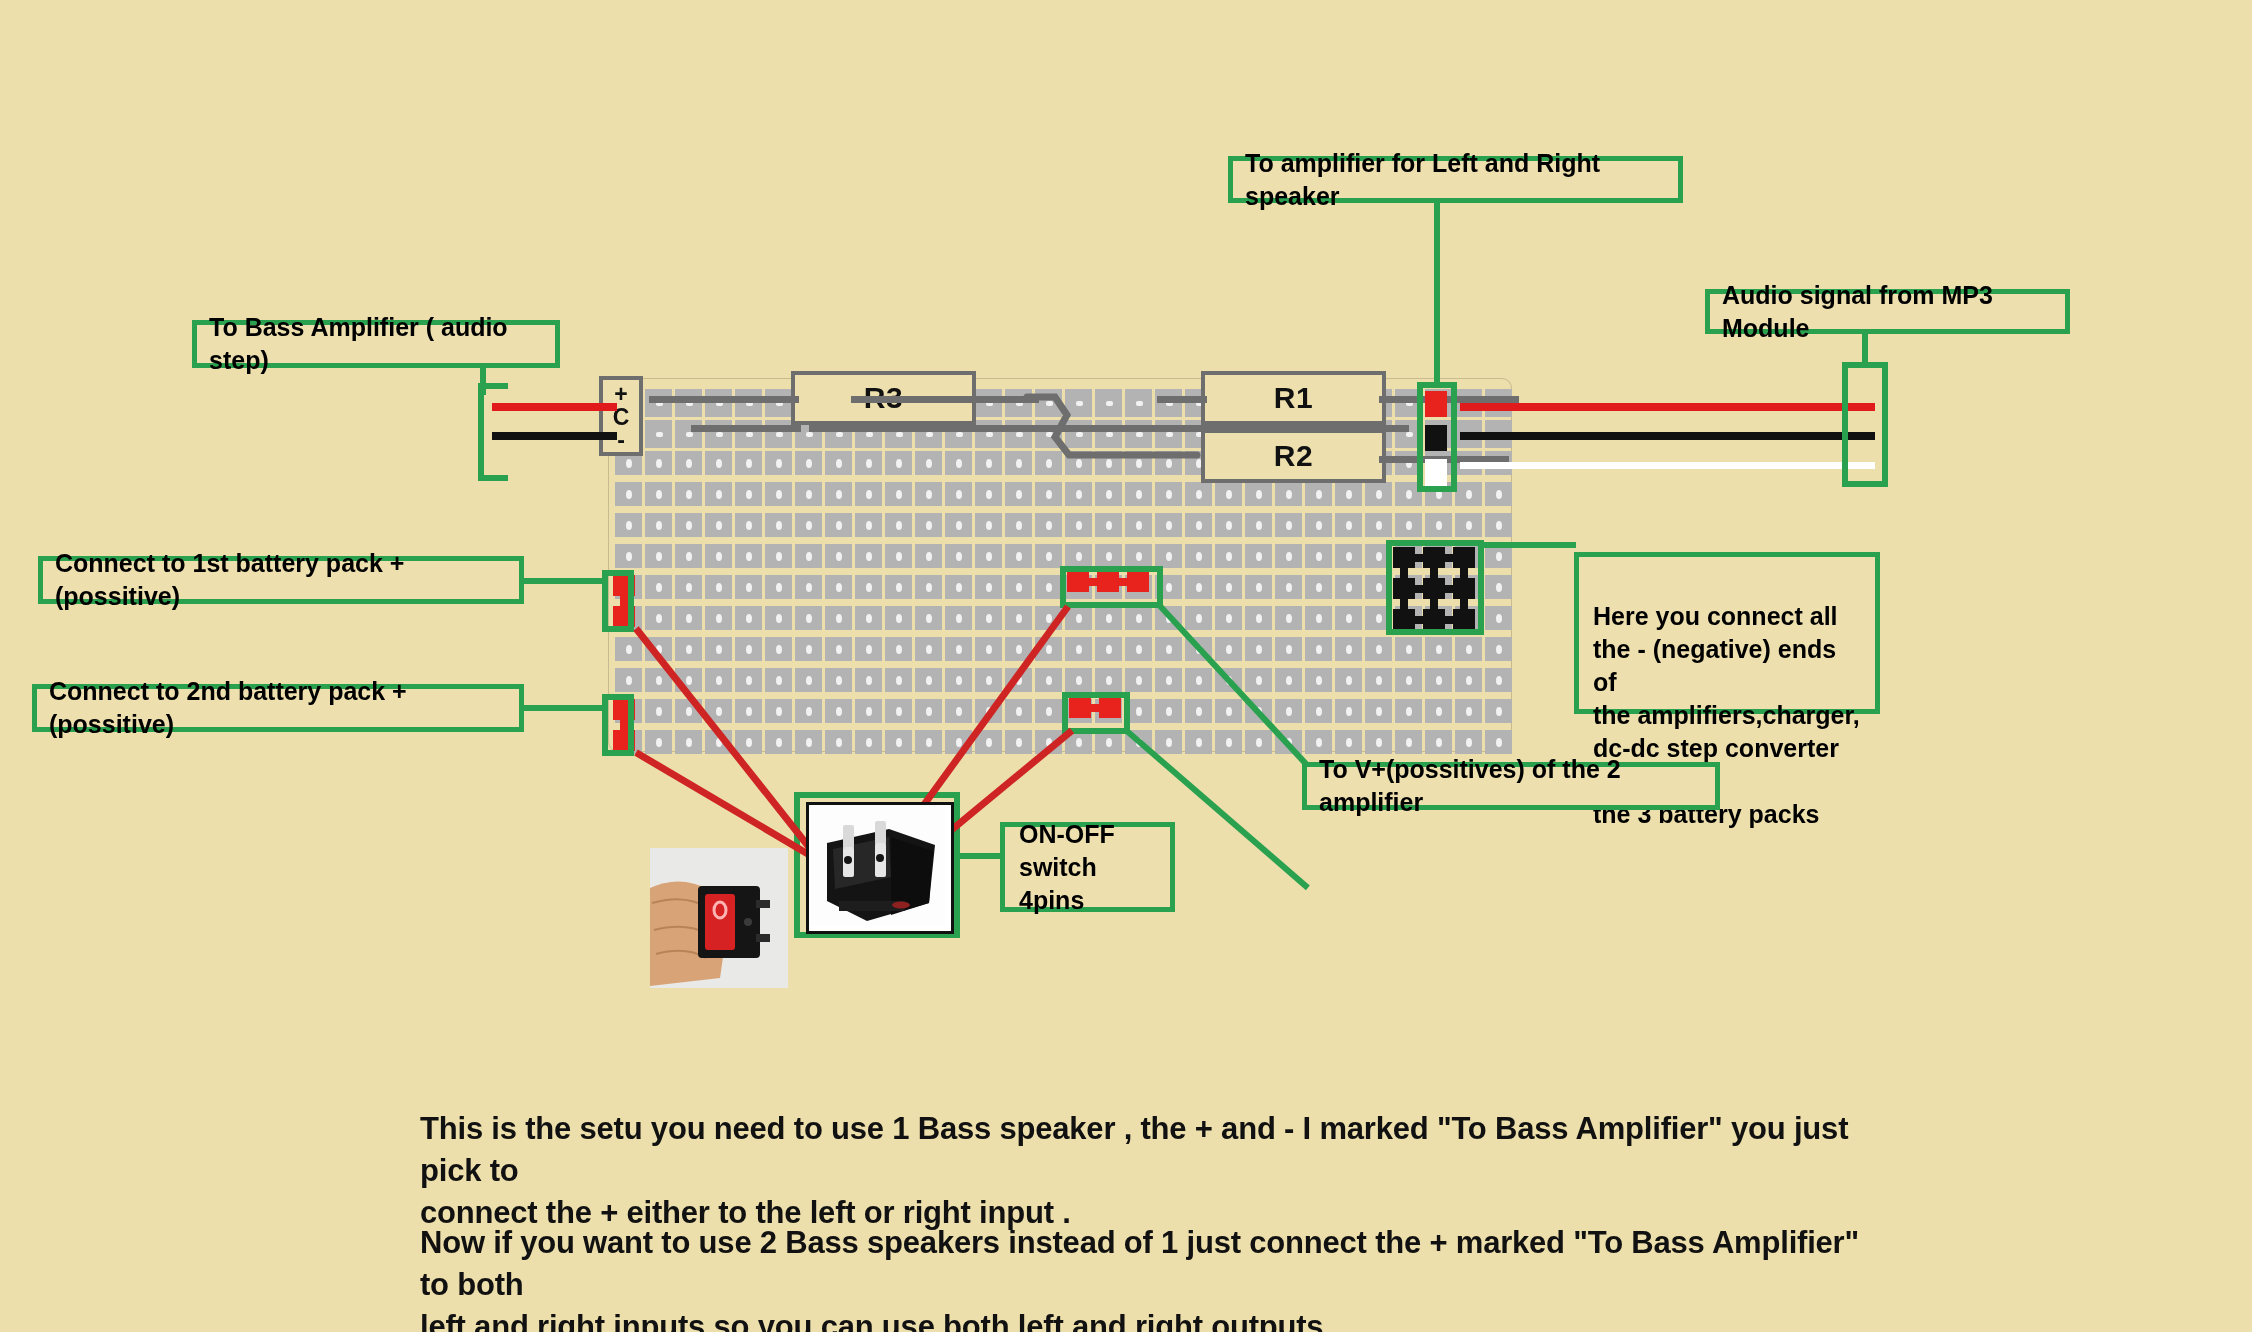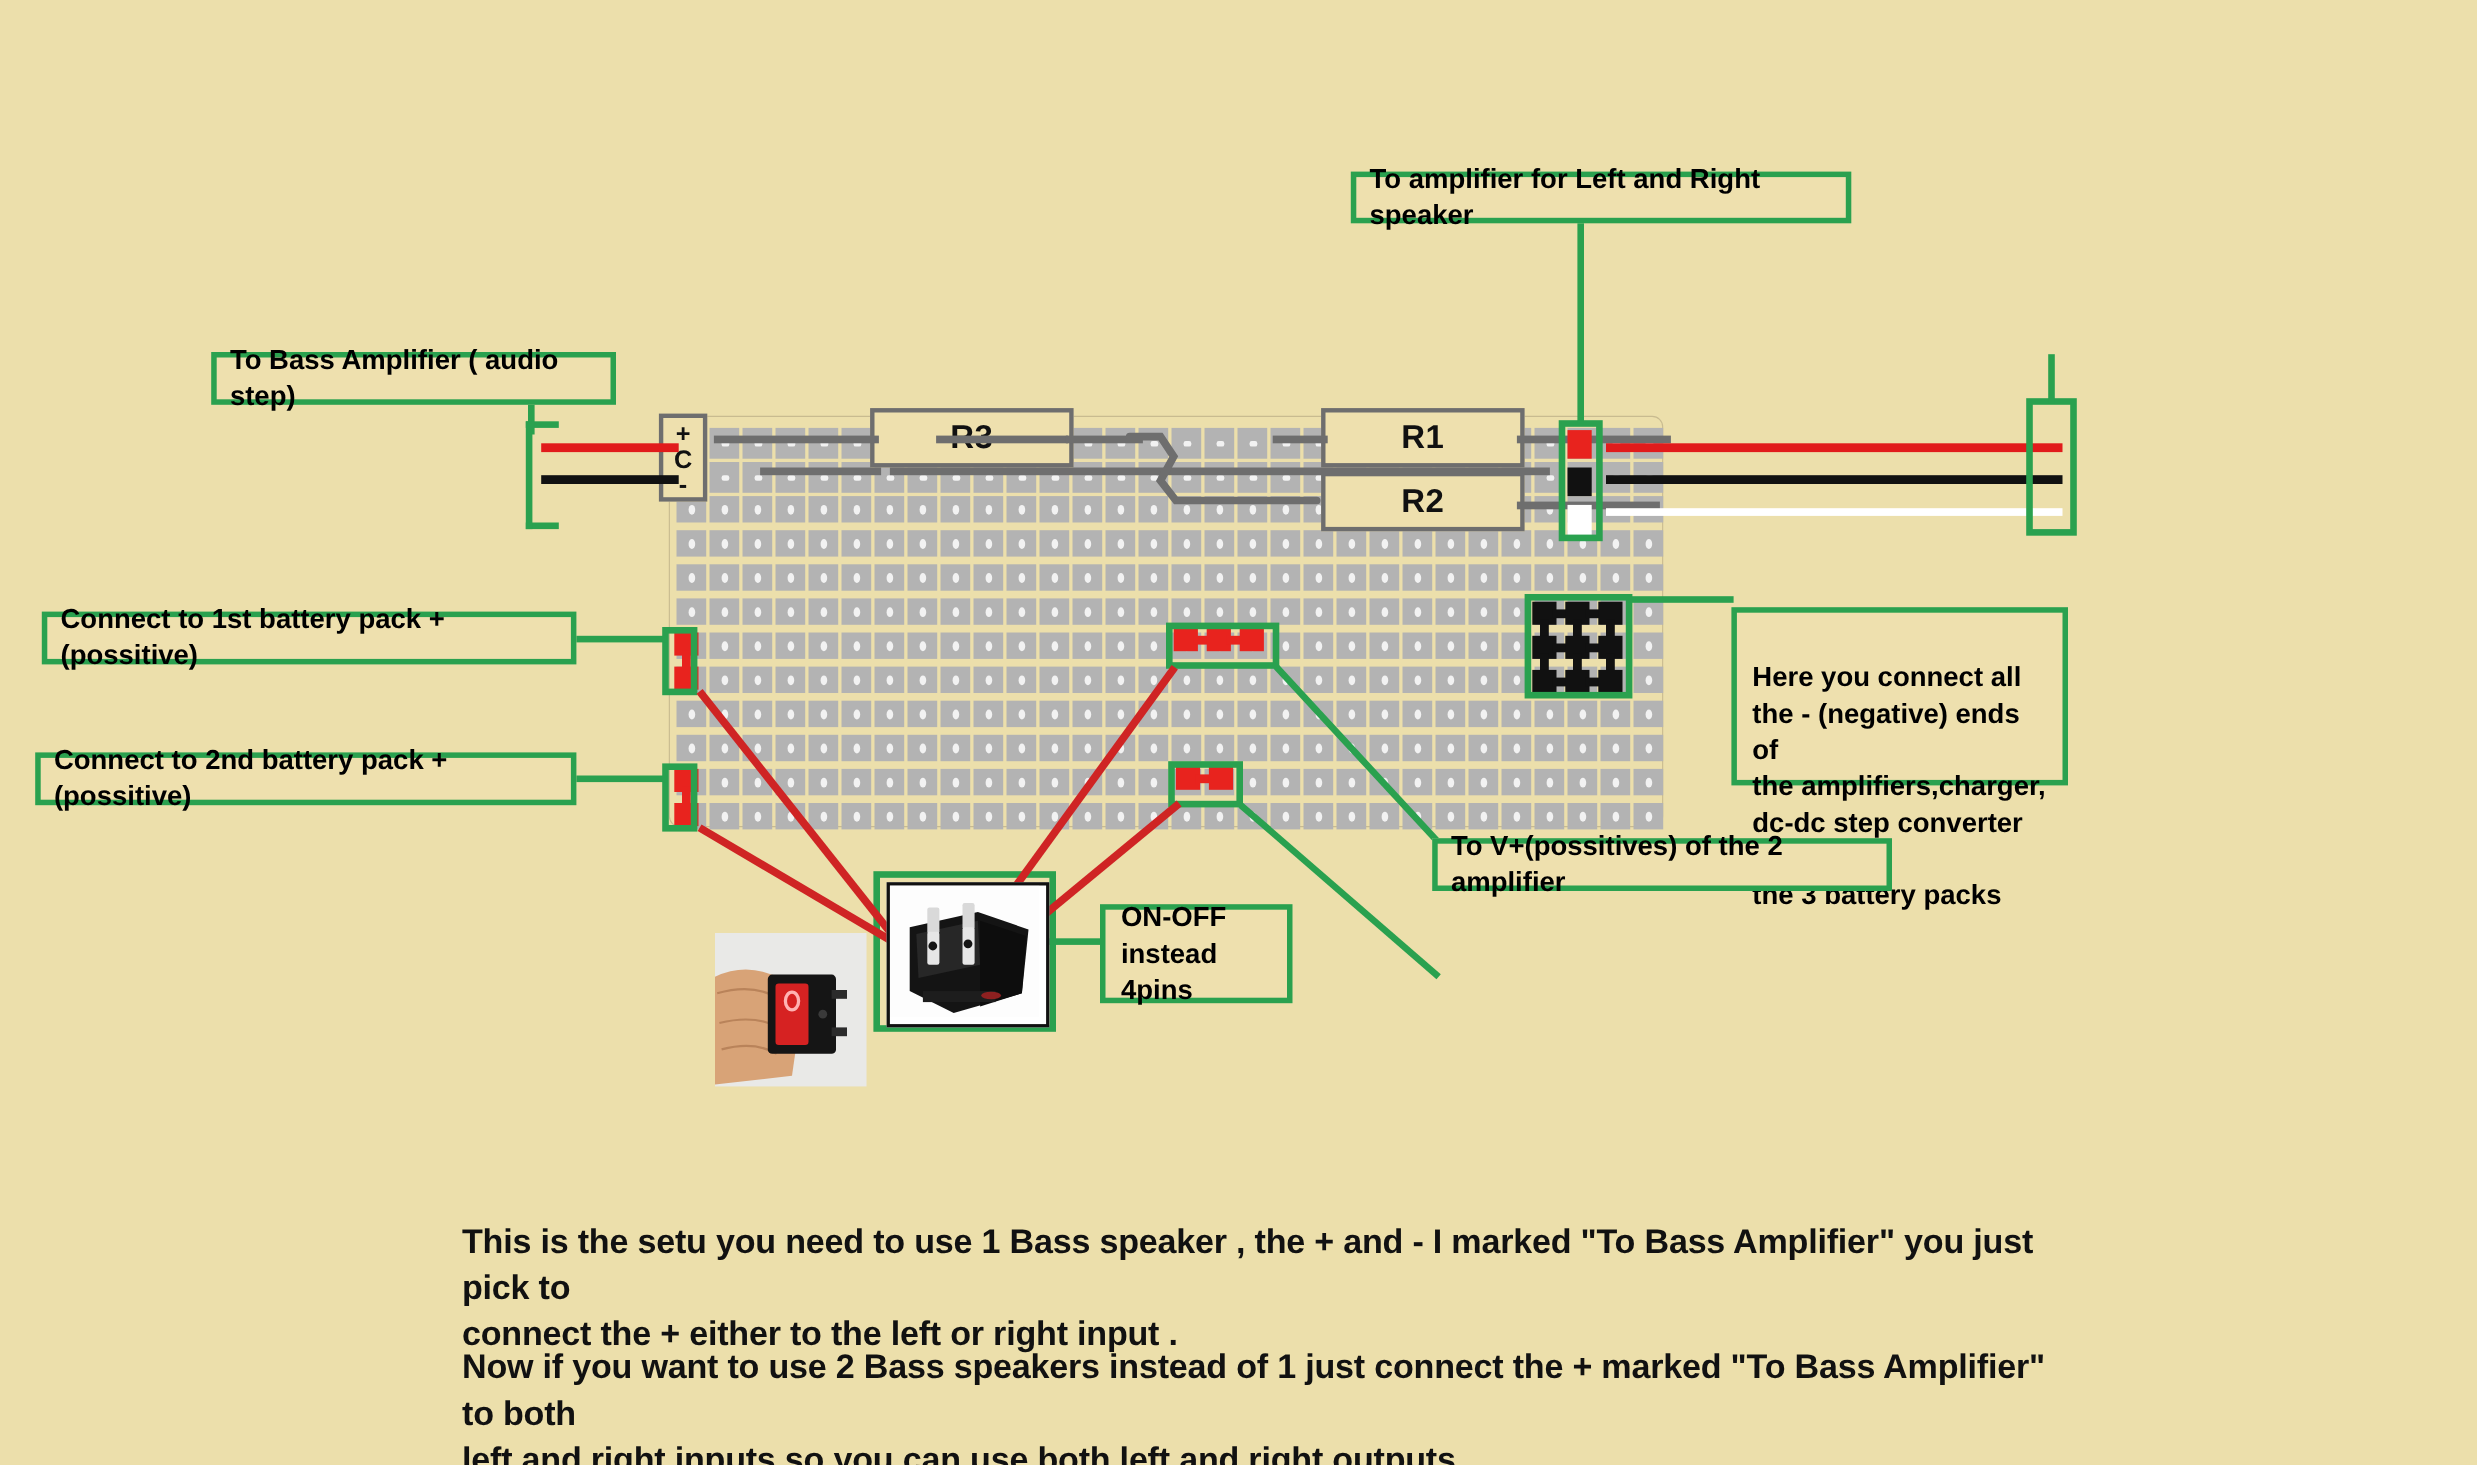--- a/index.html
+++ b/index.html
@@ -1339,20 +1339,23 @@
       <circle cx="71" cy="53" r="4" fill="#141414"></circle>
       <rect x="30" y="96" width="66" height="10" fill="#1d1d1d"></rect>
       <ellipse cx="92" cy="100" rx="9" ry="3.5" fill="#8e2020"></ellipse>
     </svg>
   </div>
 
   <div class="callout" style="left:1228px;top:156px;width:455px;height:47px;">
     <span>To amplifier for Left and Right speaker</span>
   </div>
 
+  <div class="callout" style="left:1705px;top:289px;width:365px;height:45px;">
+    <span>Audio signal from MP3 Module</span>
+  </div>
 
   <div class="callout" style="left:192px;top:320px;width:368px;height:48px;">
     <span>To Bass Amplifier ( audio step)</span>
   </div>
 
   <div class="callout" style="left:38px;top:556px;width:486px;height:48px;align-items:center;">
     <span>Connect to 1st battery pack +(possitive)</span>
   </div>
 
   <div class="callout" style="left:32px;top:684px;width:492px;height:48px;">
@@ -1367,21 +1370,21 @@
 the 3 battery packs</span>
   </div>
 
   <div class="callout" style="left:1302px;top:762px;width:418px;height:48px;">
     <span>To V+(possitives) of the 2 amplifier</span>
   </div>
 
 
   <div class="callout multiline" style="left:1000px;top:822px;width:175px;height:90px;display:flex;">
     <span>ON-OFF
-  instead 4pins</span>
+  switch 4pins</span>
   </div>
 
   <div class="para" style="left:420px;top:1108px;width:1450px;">
     <div>This is the setu you need to use 1 Bass speaker , the + and - I marked "To Bass Amplifier" you just pick to</div>
     <div>connect the + either to the left or right input .</div>
   </div>
 
   <div class="para" style="left:420px;top:1222px;width:1450px;">
     <div>Now if you want to use 2 Bass speakers instead of 1 just connect the + marked "To Bass Amplifier" to both</div>
     <div>left and right inputs so you can use both left and right outputs.</div>

